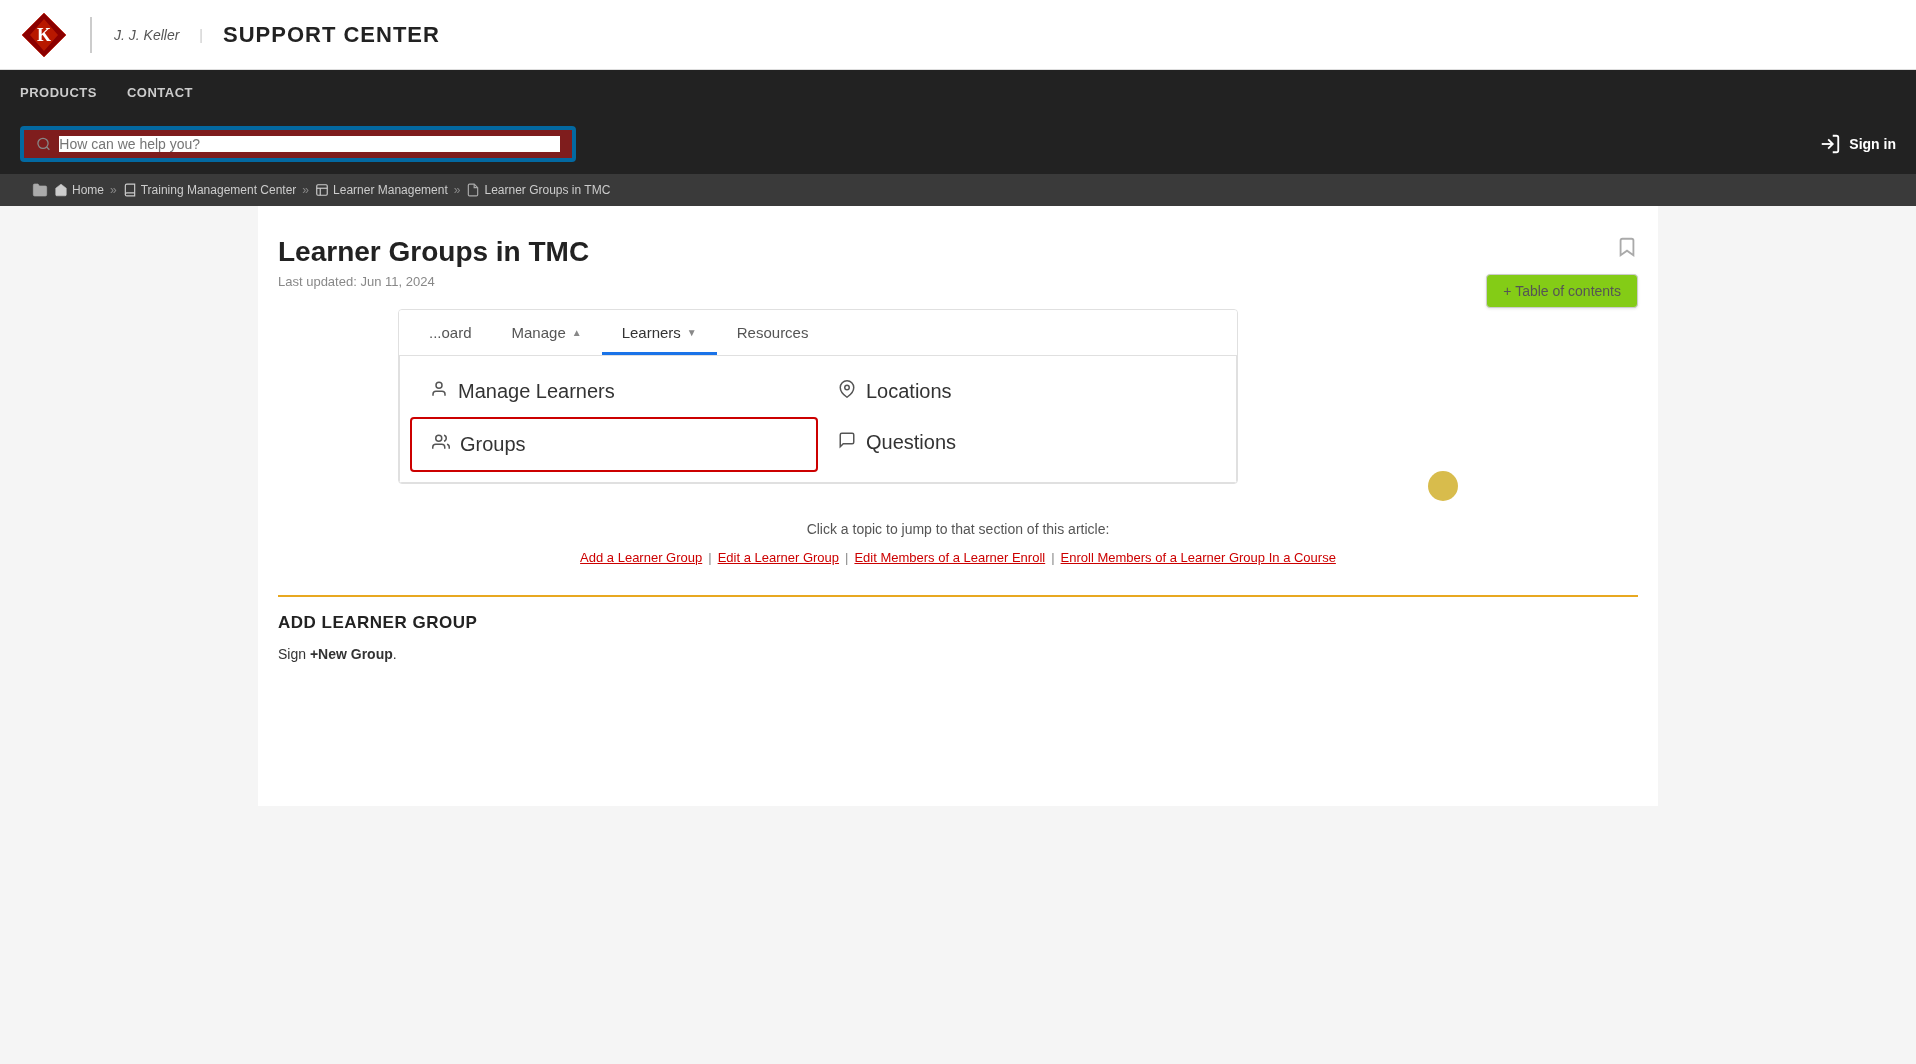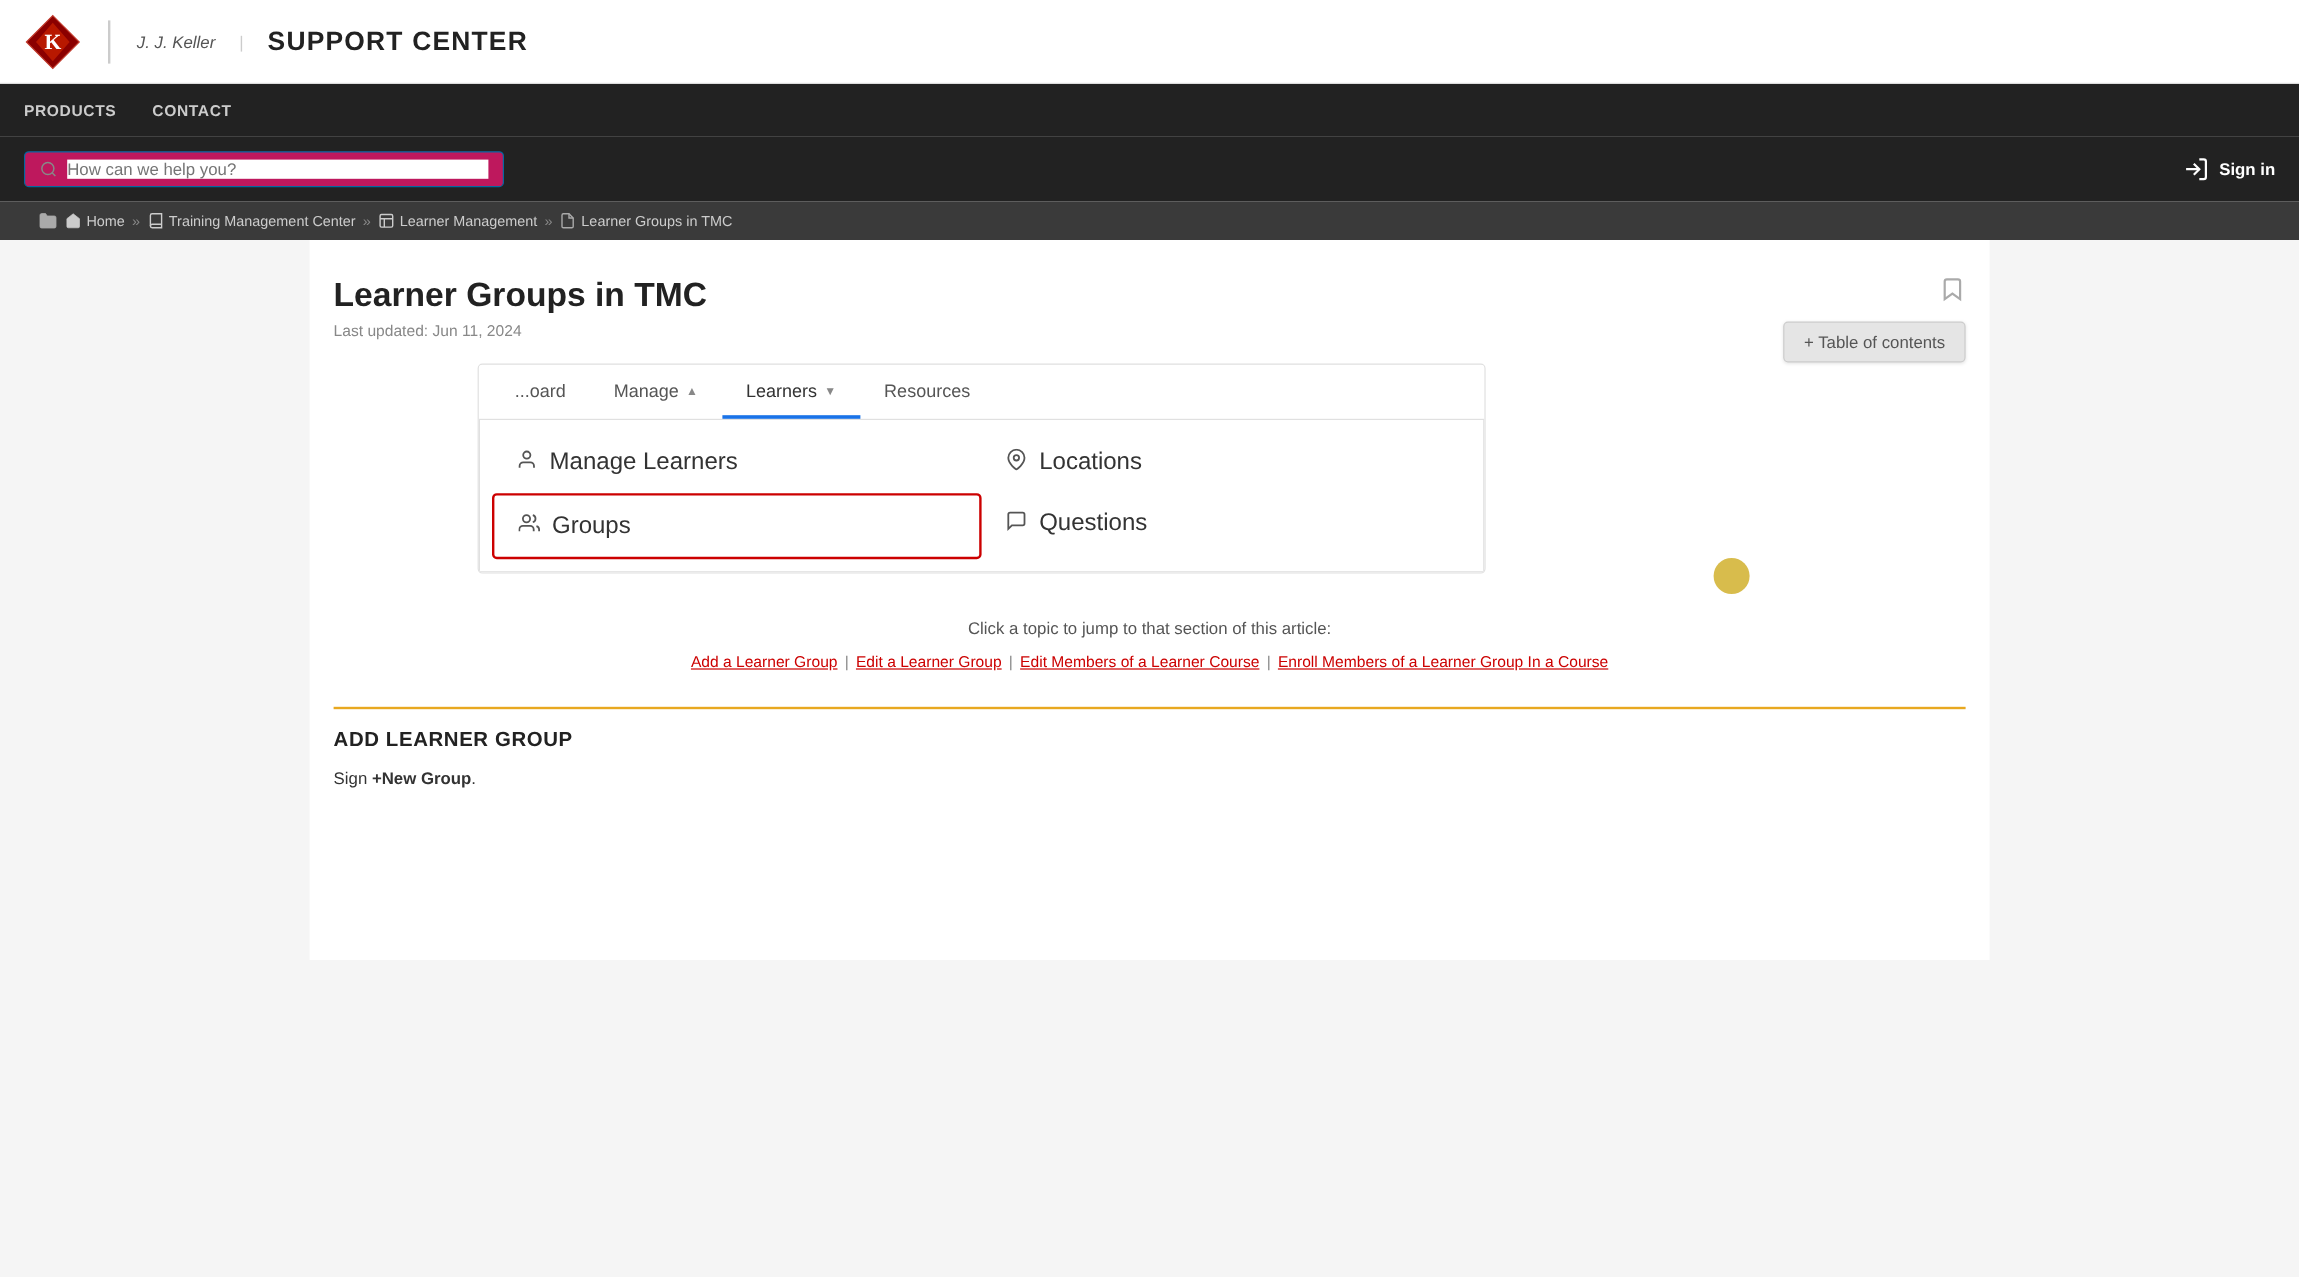--- a/index.html
+++ b/index.html
@@ -63,25 +63,25 @@
     .search-bar-row {
       background: #222;
       padding: 12px 20px;
       display: flex;
       align-items: center;
       justify-content: space-between;
     }
     .search-wrapper {
       display: flex;
       align-items: center;
-      background: #be185d;
-      border: 1px solid #0369a1;
+      background: #7f1d1d;
+      border: 4px solid #0369a1;
       border-radius: 4px;
       padding: 6px 12px;
-      width: 400px;
+      width: 556px;
     }
     .search-wrapper input {
       border: none;
       outline: none;
       font-size: 14px;
       width: 100%;
       color: #555;
     }
     .search-icon-svg {
       margin-right: 8px;
@@ -157,21 +157,21 @@
       flex-direction: column;
       align-items: flex-end;
       gap: 10px;
     }
     .bookmark-icon {
       font-size: 22px;
       color: #888;
       cursor: pointer;
     }
     .toc-btn {
-      background: #e5e5e5;
+      background: #84cc16;
       border: 1px solid #ccc;
       border-radius: 4px;
       padding: 8px 16px;
       font-size: 14px;
       color: #555;
       cursor: pointer;
       display: flex;
       align-items: center;
       gap: 6px;
       box-shadow: 0 1px 3px rgba(0,0,0,0.1);
@@ -476,21 +476,21 @@
       </div>
     </div>
 
     <div class="jump-links-section">
       <p>Click a topic to jump to that section of this article:</p>
       <div class="jump-links">
         <a href="#">Add a Learner Group</a>
         <span class="jump-links-sep">|</span>
         <a href="#">Edit a Learner Group</a>
         <span class="jump-links-sep">|</span>
-        <a href="#">Edit Members of a Learner Course</a>
+        <a href="#">Edit Members of a Learner Enroll</a>
         <span class="jump-links-sep">|</span>
         <a href="#">Enroll Members of a Learner Group In a Course</a>
       </div>
     </div>
 
     <div>
       <div class="section-heading">ADD LEARNER GROUP</div>
       <div class="section-content">
         <p>
           <span>Sign </span><strong>+New Group</strong><span>.</span>

